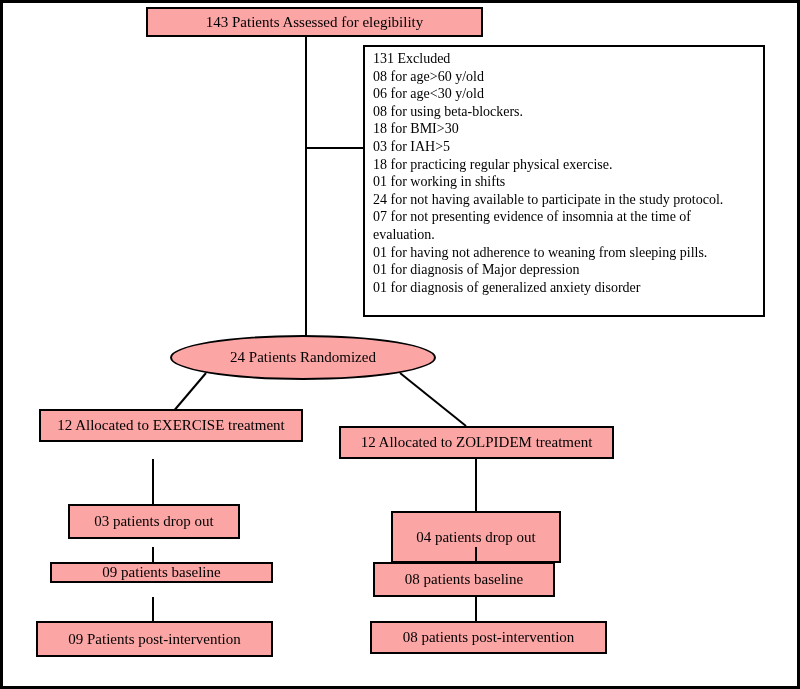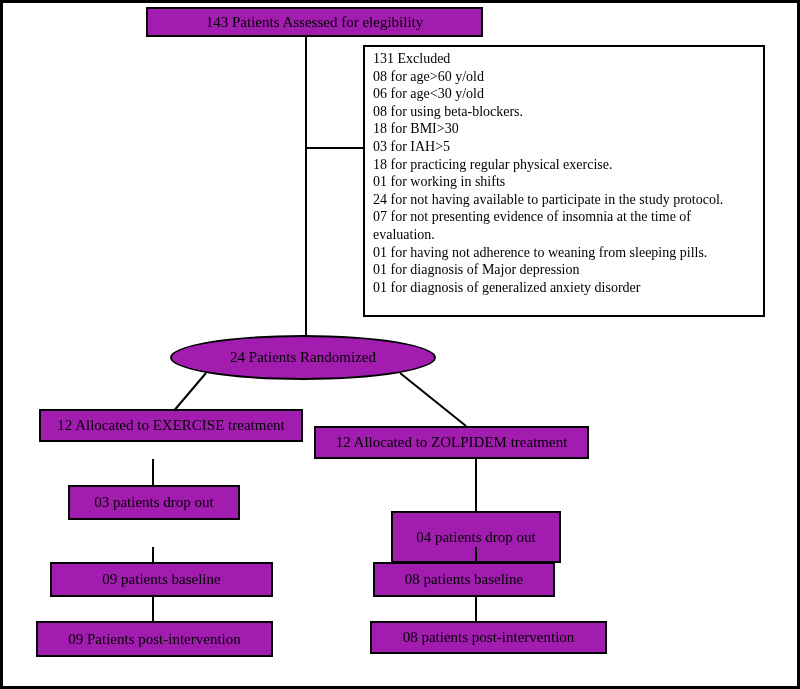--- a/index.html
+++ b/index.html
@@ -15,21 +15,21 @@
     border: 3px solid #000000;
     background: #ffffff;
     font-family: "Liberation Serif", "DejaVu Serif", serif;
     color: #000000;
     overflow: hidden;
   }
   .node {
     position: absolute;
     box-sizing: border-box;
     border: 2px solid #000000;
-    background: #a21caf;
+    background: #fca5a5;
     display: flex;
     align-items: center;
     justify-content: center;
     text-align: right;
     font-size: 15px;
     line-height: 1.1;
   }
   .ellipse {
     border-radius: 50%;
   }
@@ -89,33 +89,33 @@
 
   <svg class="diag-svg" width="340" height="64" viewBox="0 0 340 64">
     <line x1="63" y1="8" x2="18" y2="61" stroke="#000000" stroke-width="2"></line>
     <line x1="257" y1="8" x2="323" y2="61" stroke="#000000" stroke-width="2"></line>
   </svg>
 
   <div class="node" style="left:36px; top:406px; width:264px; height:33px;">
     <span>12 Allocated to EXERCISE treatment</span>
   </div>
   <div class="line" style="left:149px; top:456px; width:2px; height:53px;"></div>
-  <div class="node" style="left:65px; top:482px; width:172px; height:35px;">
+  <div class="node" style="left:65px; top:501px; width:172px; height:35px;">
     <span>03 patients drop out</span>
   </div>
   <div class="line" style="left:149px; top:544px; width:2px; height:16px;"></div>
-  <div class="node" style="left:47px; top:559px; width:223px; height:35px;">
+  <div class="node" style="left:47px; top:559px; width:223px; height:21px;">
     <span>09 patients baseline</span>
   </div>
   <div class="line" style="left:149px; top:594px; width:2px; height:25px;"></div>
   <div class="node" style="left:33px; top:618px; width:237px; height:36px;">
     <span>09 Patients post-intervention</span>
   </div>
 
-  <div class="node" style="left:311px; top:423px; width:275px; height:33px;">
+  <div class="node" style="left:336px; top:423px; width:275px; height:33px;">
     <span>12 Allocated to ZOLPIDEM treatment</span>
   </div>
   <div class="line" style="left:472px; top:456px; width:2px; height:53px;"></div>
   <div class="node" style="left:388px; top:508px; width:170px; height:52px;">
     <span>04 patients drop out</span>
   </div>
   <div class="line" style="left:472px; top:544px; width:2px; height:16px;"></div>
   <div class="node" style="left:370px; top:559px; width:182px; height:35px;">
     <span>08 patients baseline</span>
   </div>

